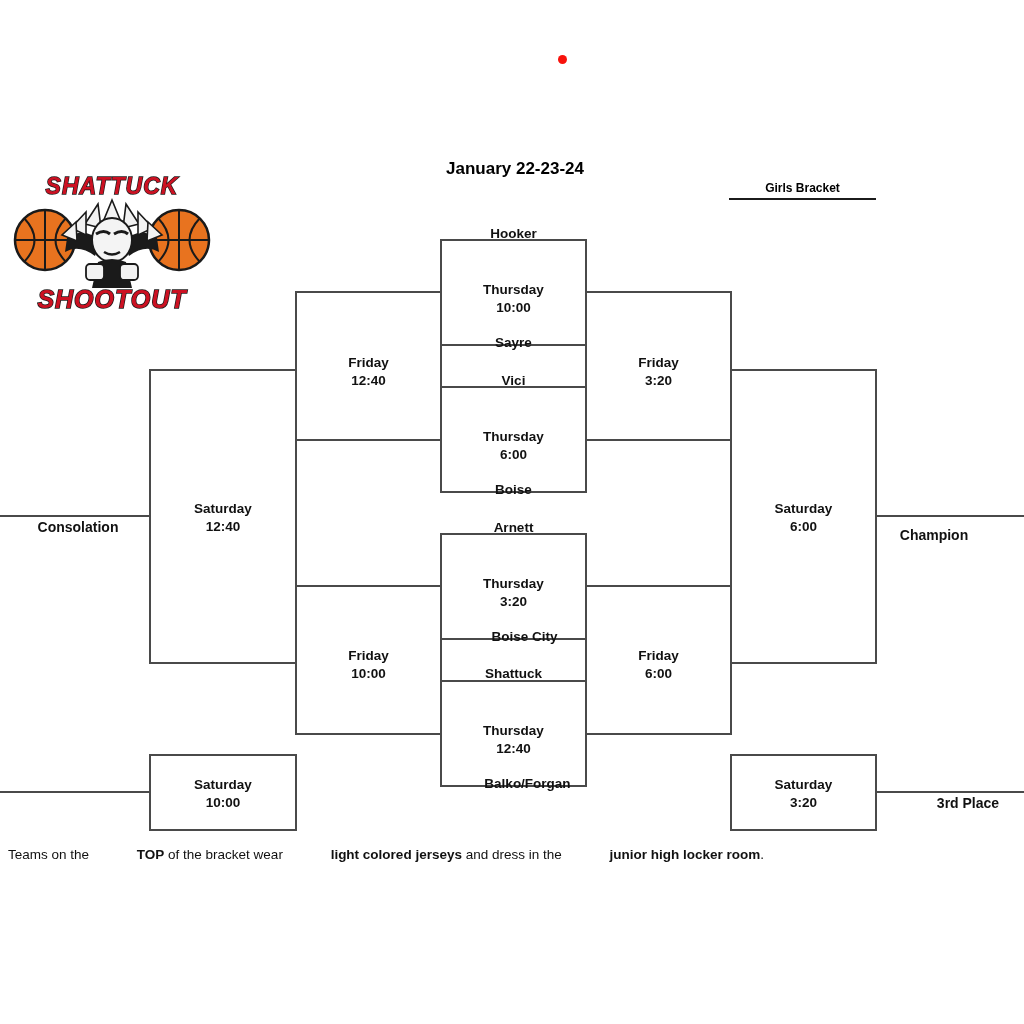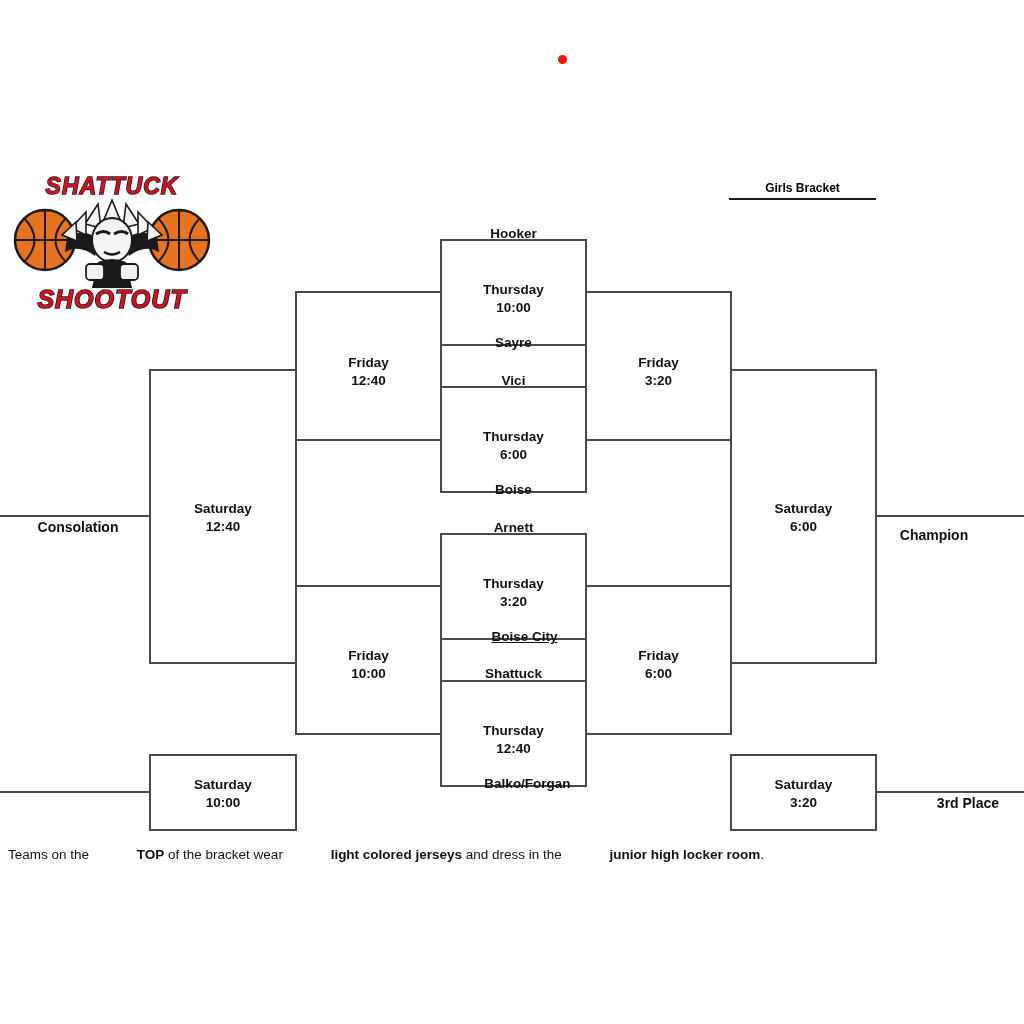--- a/index.html
+++ b/index.html
@@ -166,20 +166,21 @@
         <rect x="108" y="96" width="18" height="16" rx="4"></rect>
       </g>
 
       <text x="100" y="26" text-anchor="middle" font-family="Liberation Sans, sans-serif" font-size="23" font-weight="bold" font-style="italic" fill="#cc1122" stroke="#1a1a1a" stroke-width="1.4" paint-order="stroke" letter-spacing="1">SHATTUCK</text>
 
       <text x="100" y="140" text-anchor="middle" font-family="Liberation Sans, sans-serif" font-size="25" font-weight="bold" font-style="italic" fill="#cc1122" stroke="#1a1a1a" stroke-width="1.5" paint-order="stroke" letter-spacing="1">SHOOTOUT</text>
     </svg>
   </div>
 
   <div class="title-block">
+    <div class="event-dates">January 22-23-24</div>
   </div>
   <div class="bracket-label">Girls Bracket</div>
 
   <svg id="bracket-svg" viewBox="0 0 1024 1024" aria-hidden="true">
 
     <rect x="441" y="240" width="145" height="105"></rect>
     <rect x="441" y="387" width="145" height="105"></rect>
     <rect x="441" y="534" width="145" height="105"></rect>
     <rect x="441" y="681" width="145" height="105"></rect>
 
@@ -226,21 +227,21 @@
   <div class="lbl team" style="left:441px; top:335px; width:145px;">Sayre</div>
 
   <div class="lbl team" style="left:441px; top:373px; width:145px;">Vici</div>
   <div class="lbl game-time" style="left:441px; top:428px; width:145px;">Thursday</div>
   <div class="lbl game-time" style="left:441px; top:446px; width:145px;">6:00</div>
   <div class="lbl team" style="left:441px; top:482px; width:145px;">Boise</div>
 
   <div class="lbl team" style="left:441px; top:520px; width:145px;">Arnett</div>
   <div class="lbl game-time" style="left:441px; top:575px; width:145px;">Thursday</div>
   <div class="lbl game-time" style="left:441px; top:593px; width:145px;">3:20</div>
-  <div class="lbl team" style="left:441px; top:629px; width:167px;text-decoration:underline;">Boise City</div>
+  <div class="lbl team" style="left:441px; top:629px; width:167px;">Boise City</div>
 
   <div class="lbl team" style="left:441px; top:666px; width:145px;">Shattuck</div>
   <div class="lbl game-time" style="left:441px; top:722px; width:145px;">Thursday</div>
   <div class="lbl game-time" style="left:441px; top:740px; width:145px;">12:40</div>
   <div class="lbl team" style="left:441px; top:776px; width:173px;">Balko/Forgan</div>
 
   <div class="lbl game-time" style="left:296px; top:354px; width:145px;">Friday</div>
   <div class="lbl game-time" style="left:296px; top:372px; width:145px;">12:40</div>
 
   <div class="lbl game-time" style="left:296px; top:647px; width:145px;">Friday</div>

